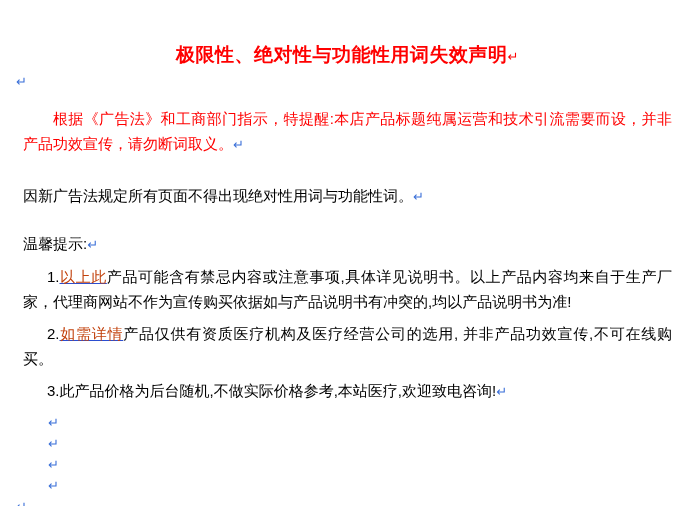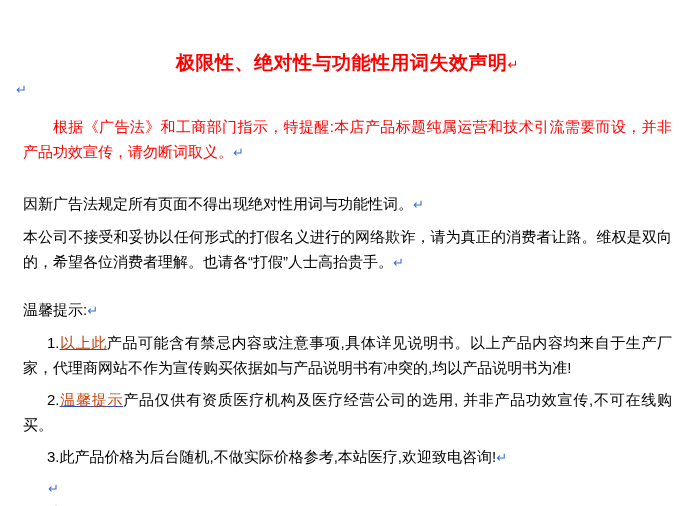--- a/index.html
+++ b/index.html
@@ -12,21 +12,21 @@
     height: 506px;
     overflow: hidden;
     font-family: "Liberation Sans", sans-serif;
   }
   .page {
     position: relative;
     width: 695px;
     height: 506px;
     background: #ffffff;
     box-sizing: border-box;
-    padding: 12px 14px;
+    padding: 4px 14px;
   }
   .doc-title {
     margin: 0;
     padding-top: 38px;
     text-align: center;
     color: #ff0000;
     font-size: 19px;
     font-weight: bold;
     line-height: 26px;
     letter-spacing: 0.5px;
@@ -92,29 +92,28 @@
   <div class="blank-line"><span class="pilcrow">↵</span></div>
 
   <div class="spacer-xs"></div>
 
   <p class="para para-red indent2"><span>根据《广告法》和工商部门指示，特提醒:本店产品标题纯属运营和技术引流需要而设，并非产品功效宣传，请勿断词取义。</span><span class="pilcrow">↵</span></p>
 
   <div class="spacer-sm"></div>
 
   <p class="para"><span>因新广告法规定所有页面不得出现绝对性用词与功能性词。</span><span class="pilcrow">↵</span></p>
 
-  <p class="para"><span>本公司不接受和妥协以任何形式的打假名义进行的网络欺诈，请为真正的消费者让路。维权是双向的，希望各位消费者理解。也请各“打假”人士高抬贵手。</span><span class="pilcrow">↵</span></p>
 
   <div class="spacer-xs"></div>
 
   <p class="para"><span>温馨提示:</span><span class="pilcrow">↵</span></p>
 
   <p class="para indent1"><span>1.</span><span class="u-blue">以上此</span><span>产品可能含有禁忌内容或注意事项,具体详见说明书。以上产品内容均来自于生产厂家，代理商网站不作为宣传购买依据如与产品说明书有冲突的,均以产品说明书为准!</span></p>
 
-  <p class="para indent1"><span>2.</span><span class="u-blue">温馨提示</span><span>产品仅供有资质医疗机构及医疗经营公司的选用, 并非产品功效宣传,不可在线购买。</span></p>
+  <p class="para indent1"><span>2.</span><span class="u-blue">如需详情</span><span>产品仅供有资质医疗机构及医疗经营公司的选用, 并非产品功效宣传,不可在线购买。</span></p>
 
   <p class="para indent1"><span>3.</span><span>此产品价格为后台随机,不做实际价格参考,本站医疗,欢迎致电咨询!</span><span class="pilcrow">↵</span></p>
 
   <div class="tail-line indented"><span class="pilcrow">↵</span></div>
   <div class="tail-line indented"><span class="pilcrow">↵</span></div>
   <div class="tail-line indented"><span class="pilcrow">↵</span></div>
   <div class="tail-line indented"><span class="pilcrow">↵</span></div>
   <div class="tail-line flush"><span class="pilcrow">↵</span></div>
 
 </div>

